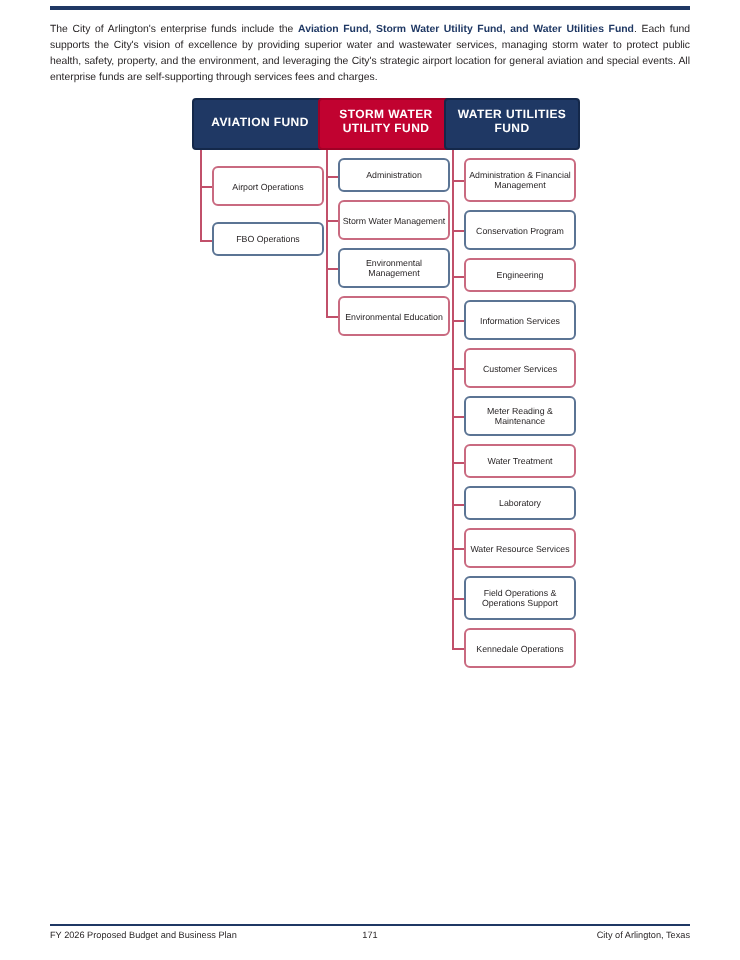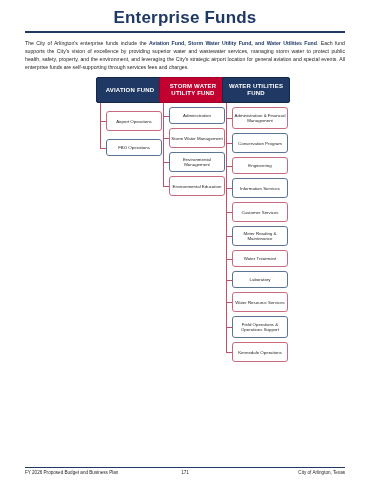--- a/index.html
+++ b/index.html
@@ -135,21 +135,20 @@
     font-size: 4.6px;
     color: #231f20;
   }
   .footer .center { position: absolute; left: 0; right: 0; text-align: center; }
 </style>
 </head>
 <body>
 
 <div class="page">
 
-  <div class="title">Enterprise Funds</div>
   <div class="title-rule"></div>
 
   <p class="intro"><span>The City of Arlington's enterprise funds include the </span><span class="hl">Aviation Fund, Storm Water Utility Fund, and Water Utilities Fund</span><span>. Each fund supports the City's vision of excellence by providing superior water and wastewater services, managing storm water to protect public health, safety, property, and the environment, and leveraging the City's strategic airport location for general aviation and special events.  All enterprise funds are self-supporting through services fees and charges.</span></p>
 
   <div class="chart" id="chart">
 
     <div class="column col-aviation">
       <div class="fund-header navy">AVIATION FUND</div>
     </div>
 

